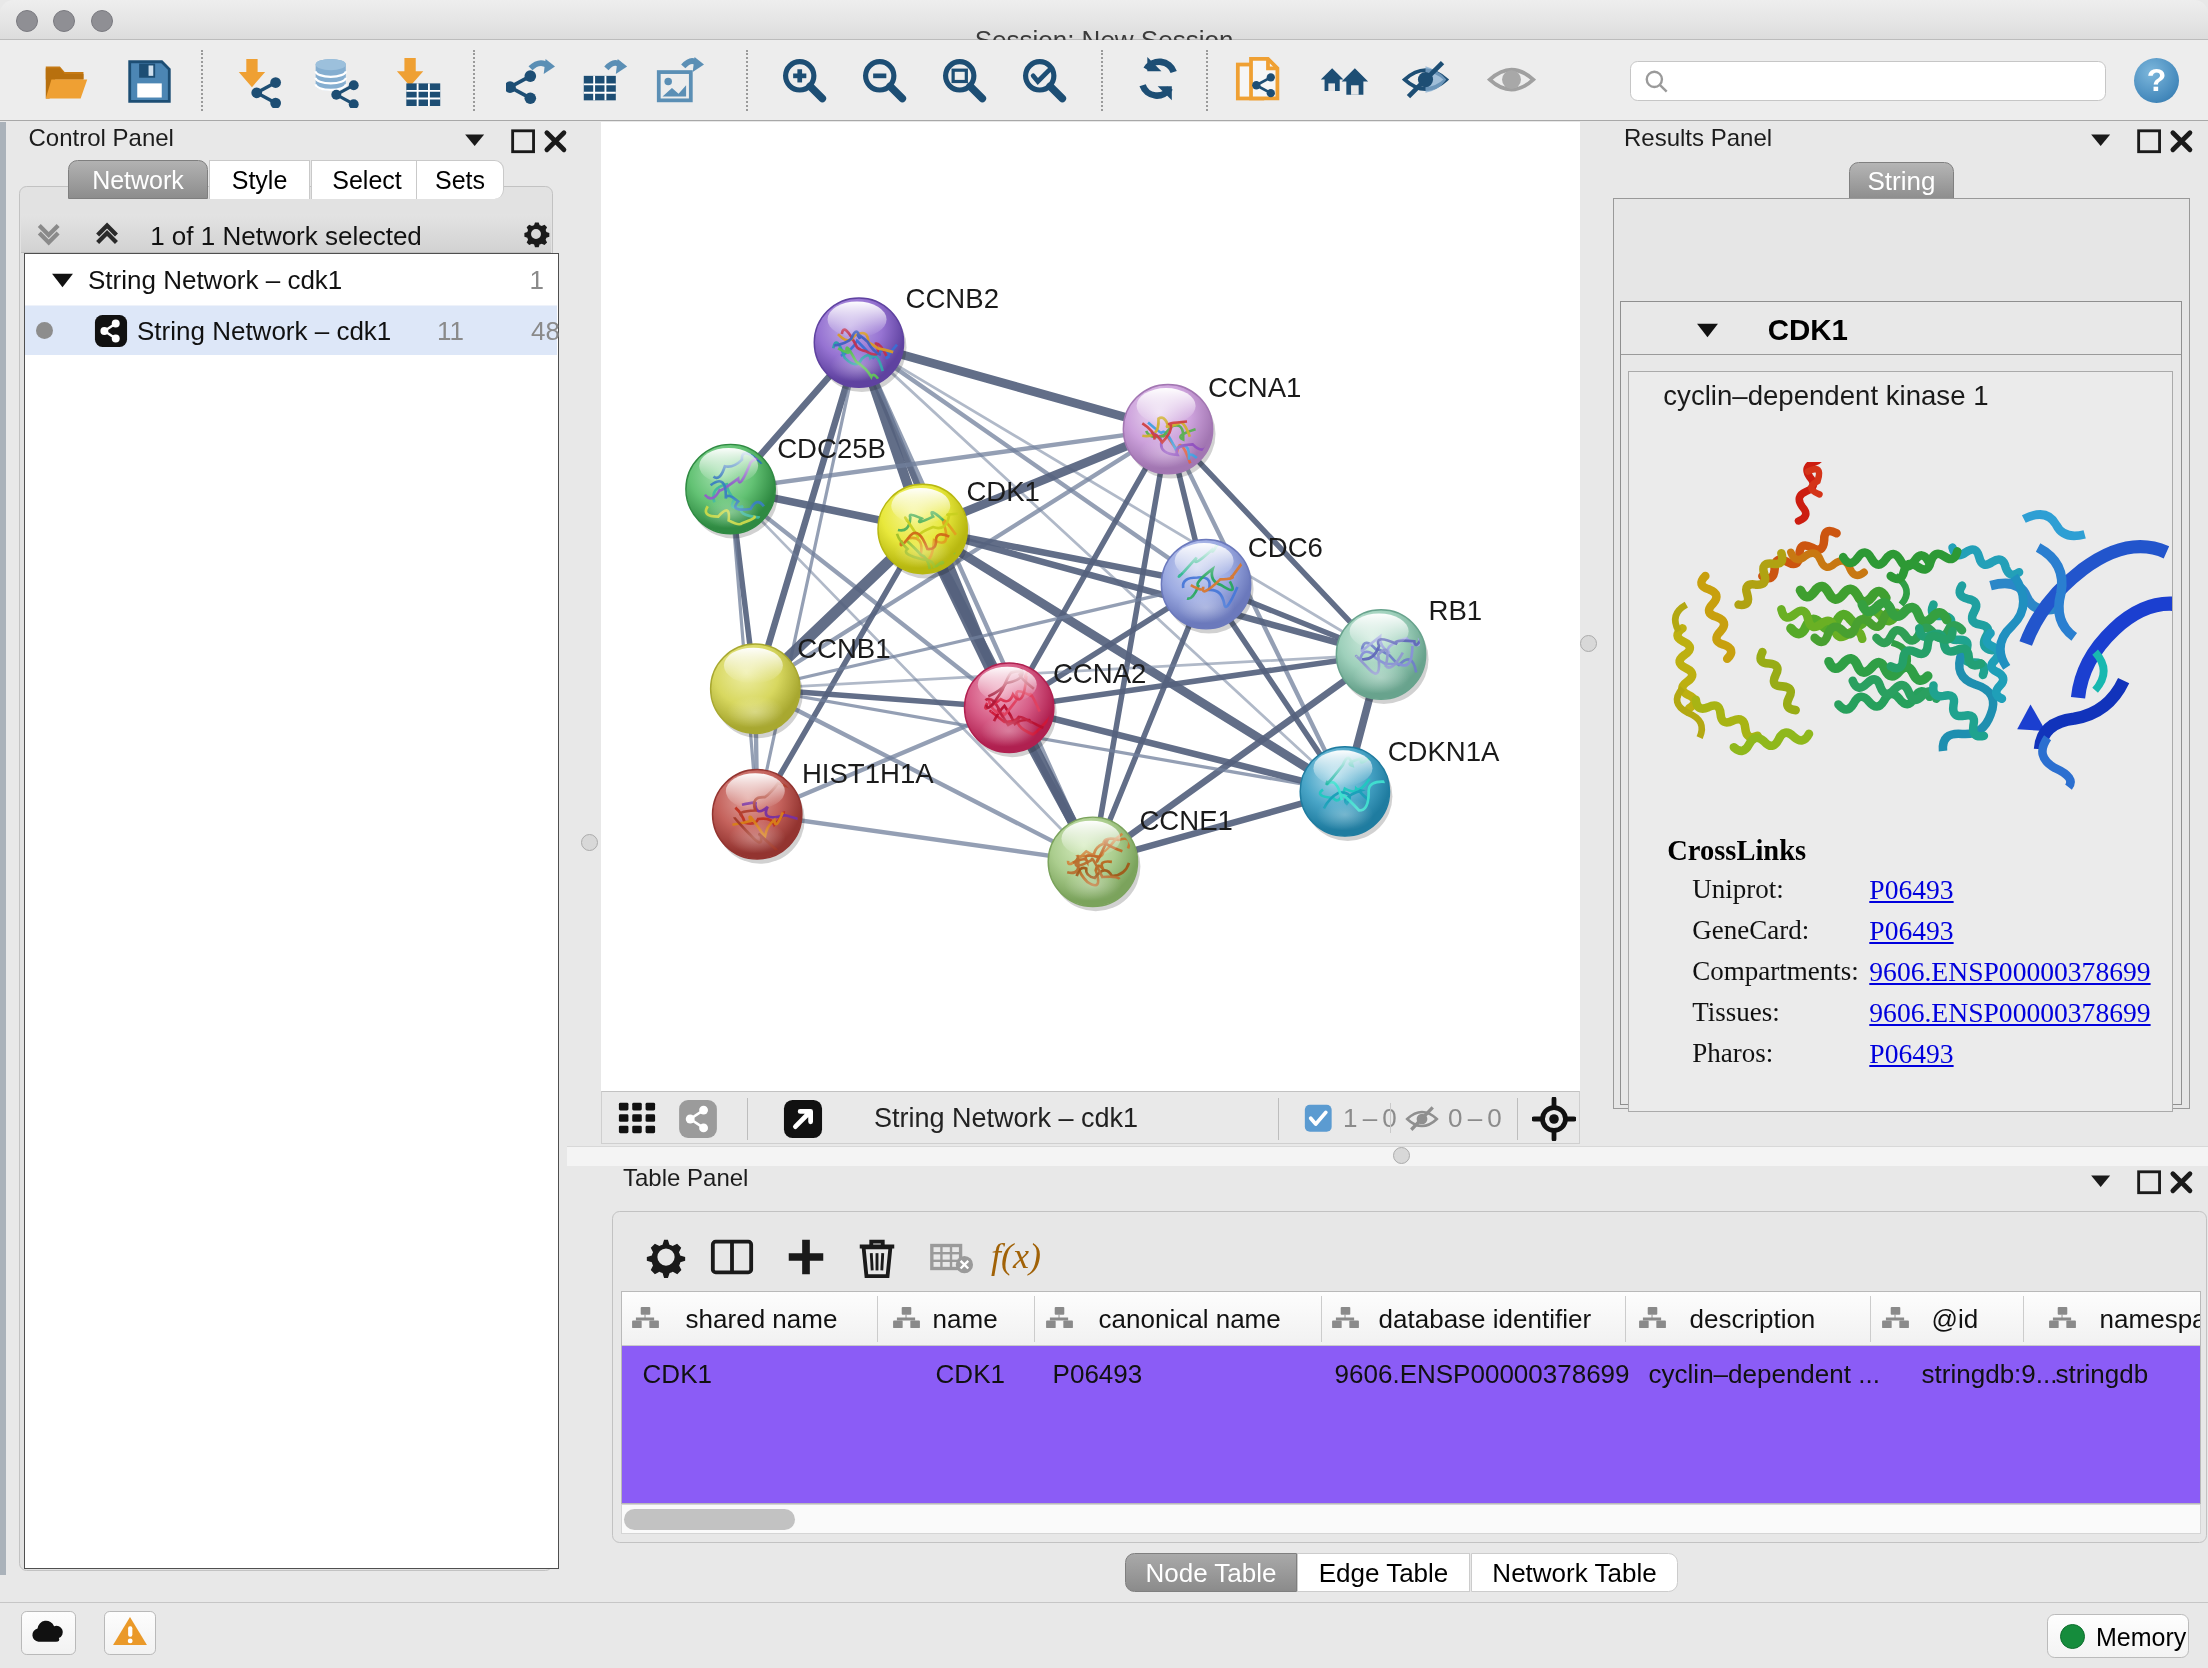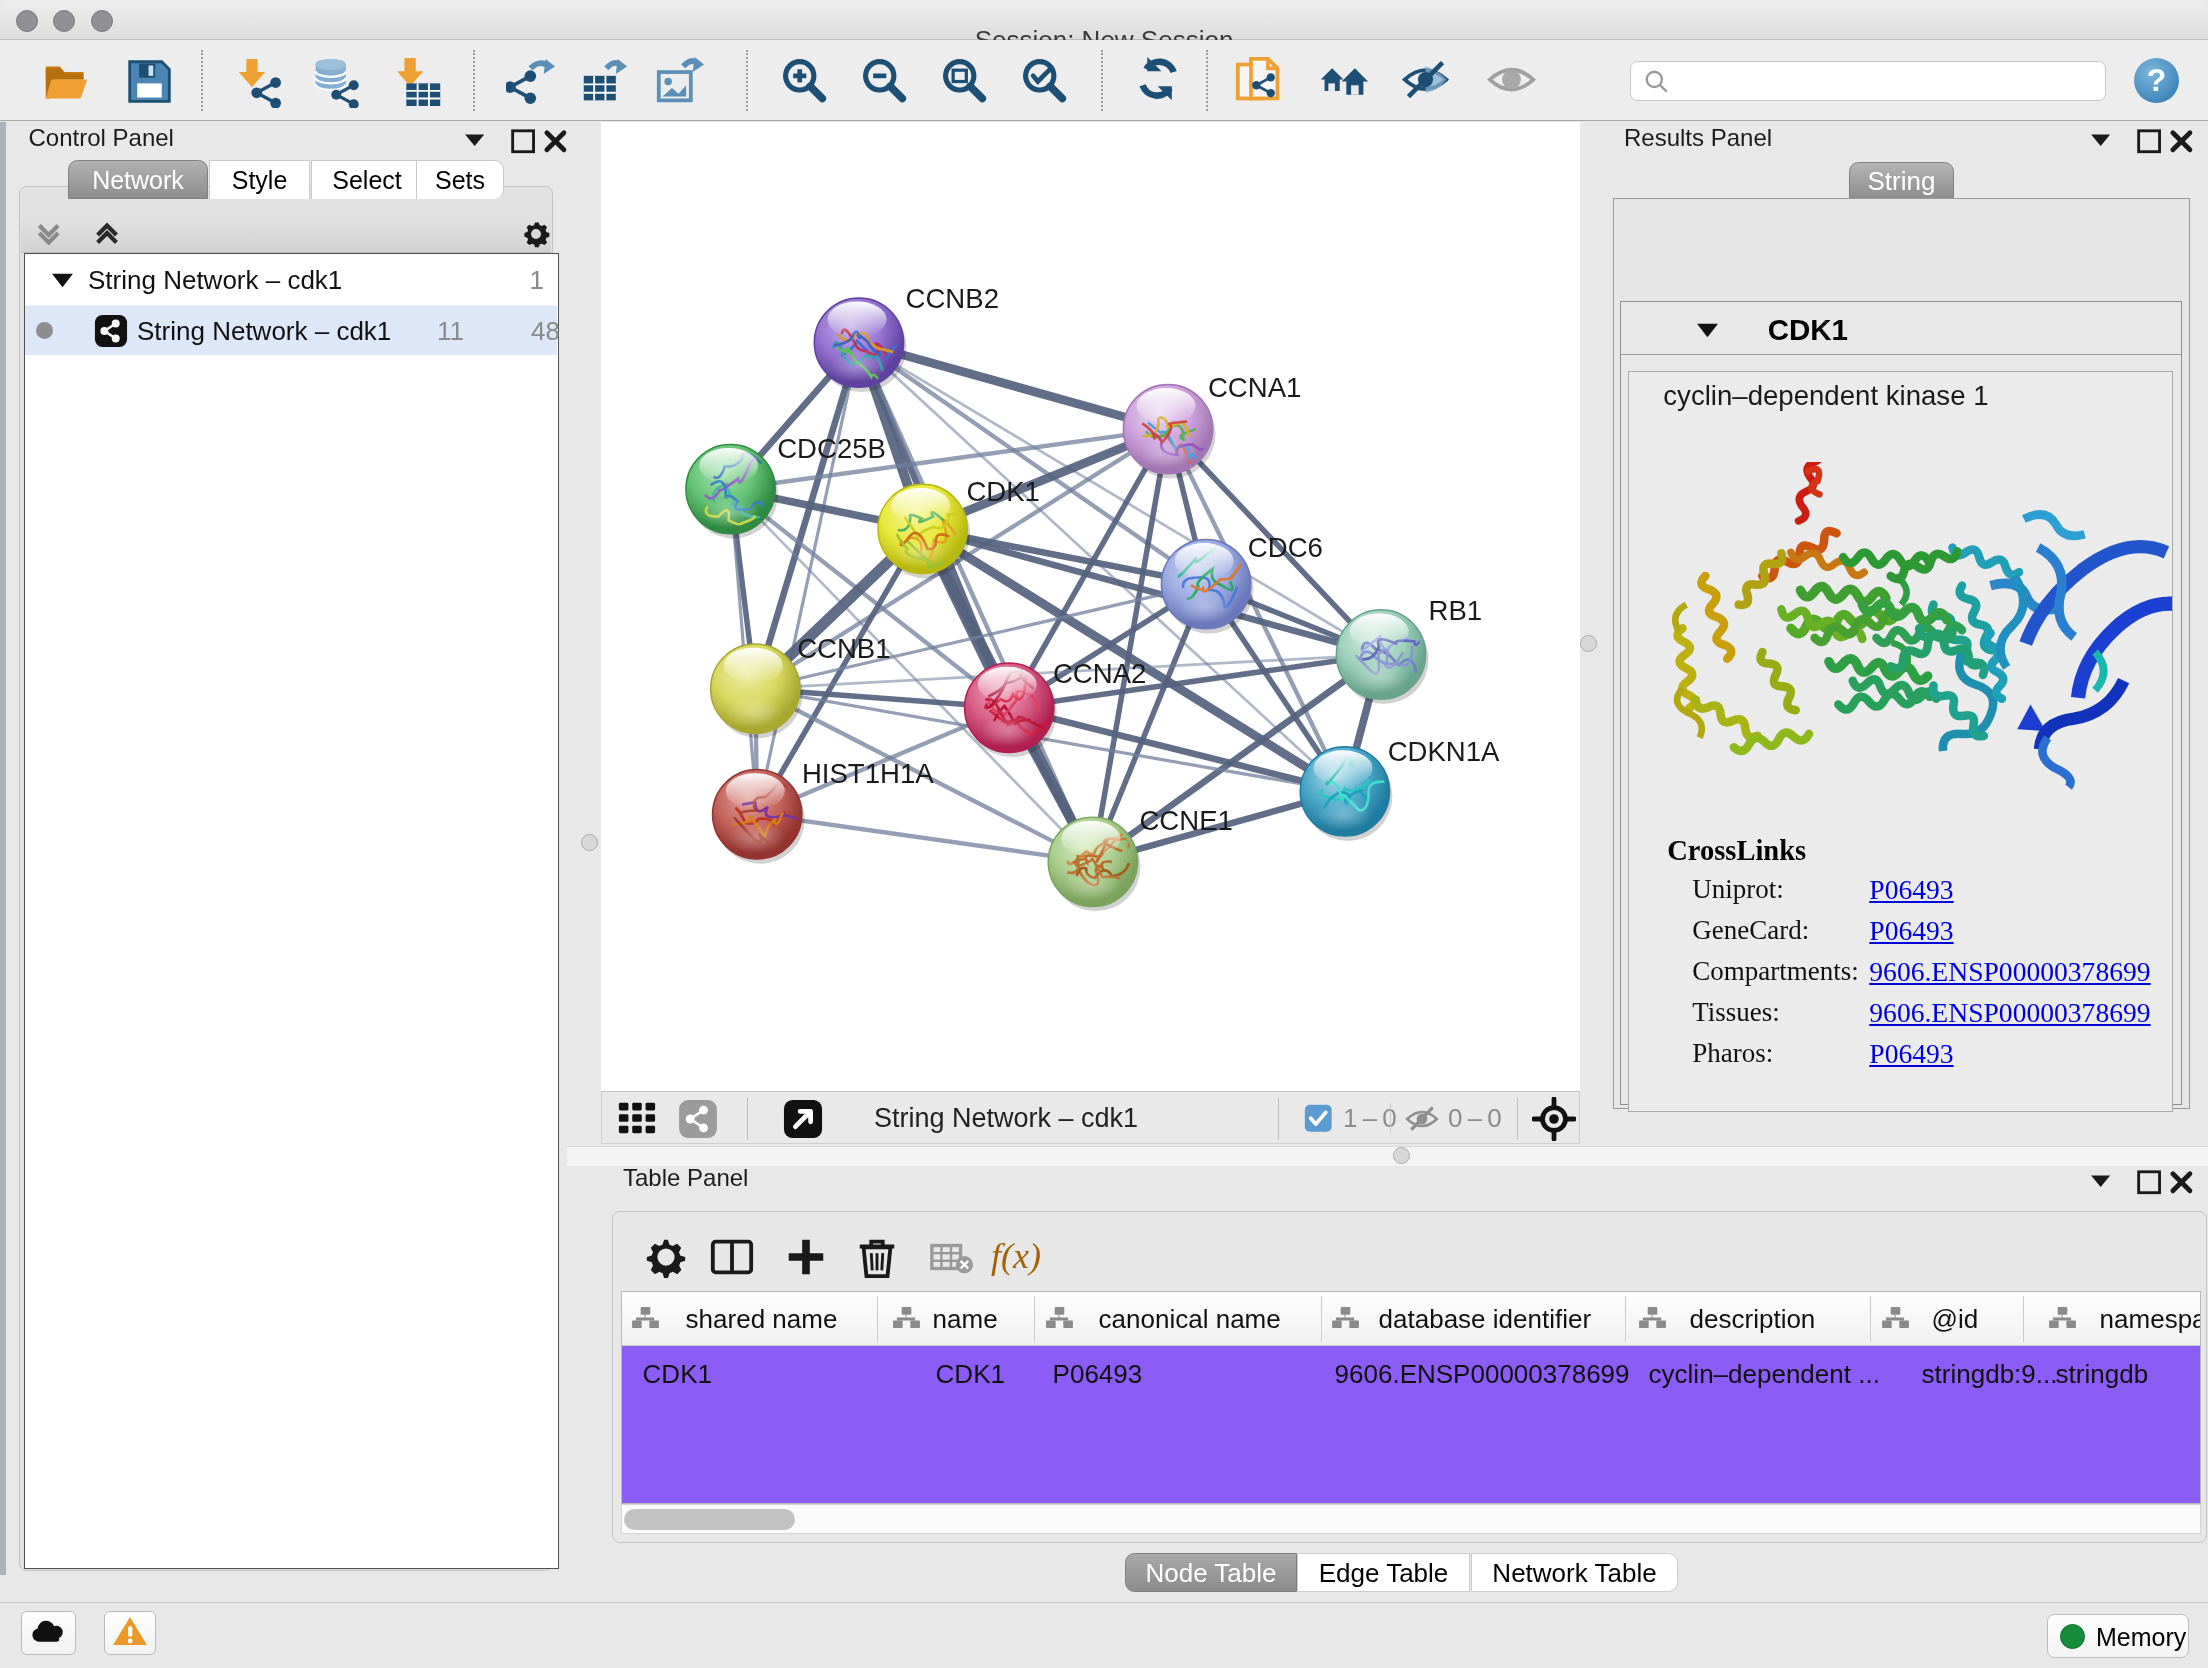--- a/index.html
+++ b/index.html
@@ -246,20 +246,21 @@
   <svg class="abs" width="114" height="32" style="left:14.3px;top:3.8px" viewBox="0 0 120 34">
     <g fill="none" stroke="#8a8a8a" stroke-width="4.5">
       <path d="M4 8 L14 18 L24 8"></path>
         <path d="M4 16 L14 26 L24 16"></path>
     </g>
     <g fill="none" stroke="#2a2a2a" stroke-width="4.5">
       <path d="M66 18 L76 8 L86 18"></path>
         <path d="M66 26 L76 16 L86 26"></path>
     </g>
   </svg>
+  <div class="abs" style="left:0;width:530px;text-align:center;top:6.7px;font-size:26px;color:#111">1 of 1 Network selected</div>
   <svg class="abs" width="34" height="34" style="left:498px;top:2.9px" viewBox="0 0 24 24">
     <path fill="#1a1a1a" d="M12 8.5a3.5 3.5 0 1 0 0 7 3.5 3.5 0 0 0 0-7zm9.4 5.4l-2.1.7c-.1.5-.3 1-.5 1.4l1 2-1.8 1.8-2-1c-.4.2-.9.4-1.4.5l-.7 2.1h-2.6l-.7-2.1c-.5-.1-1-.3-1.4-.5l-2 1-1.8-1.8 1-2c-.2-.4-.4-.9-.5-1.4l-2.1-.7v-2.6l2.1-.7c.1-.5.3-1 .5-1.4l-1-2 1.8-1.8 2 1c.4-.2.9-.4 1.4-.5l.7-2.1h2.6l.7 2.1c.5.1 1 .3 1.4.5l2-1 1.8 1.8-1 2c.2.4.4.9.5 1.4l2.1.7z"></path>
   </svg>
 </div>
 <div id="cp-list" class="abs">
   <div id="cp-sel" class="abs"></div>
   <svg class="abs" width="25" height="19" style="left:25px;top:17px" viewBox="0 0 26 20">
       <path d="M2 3 L24 3 L13 17 Z" fill="#111"></path>
     </svg>
   <div class="rowtxt abs" style="left:63px;top:10.5px">String Network – cdk1</div>

